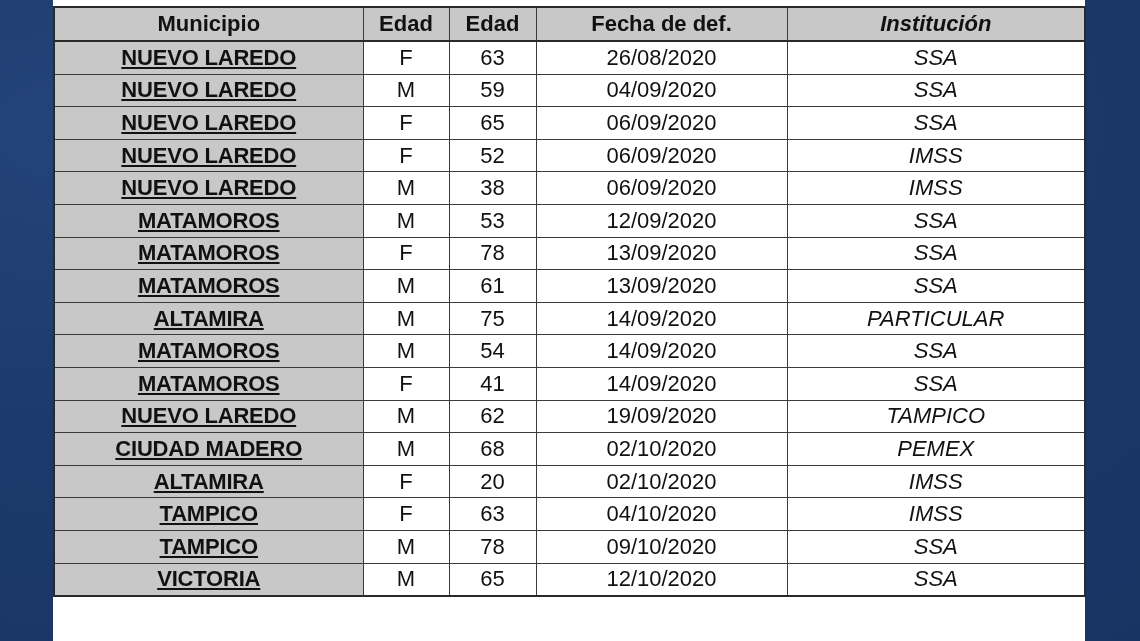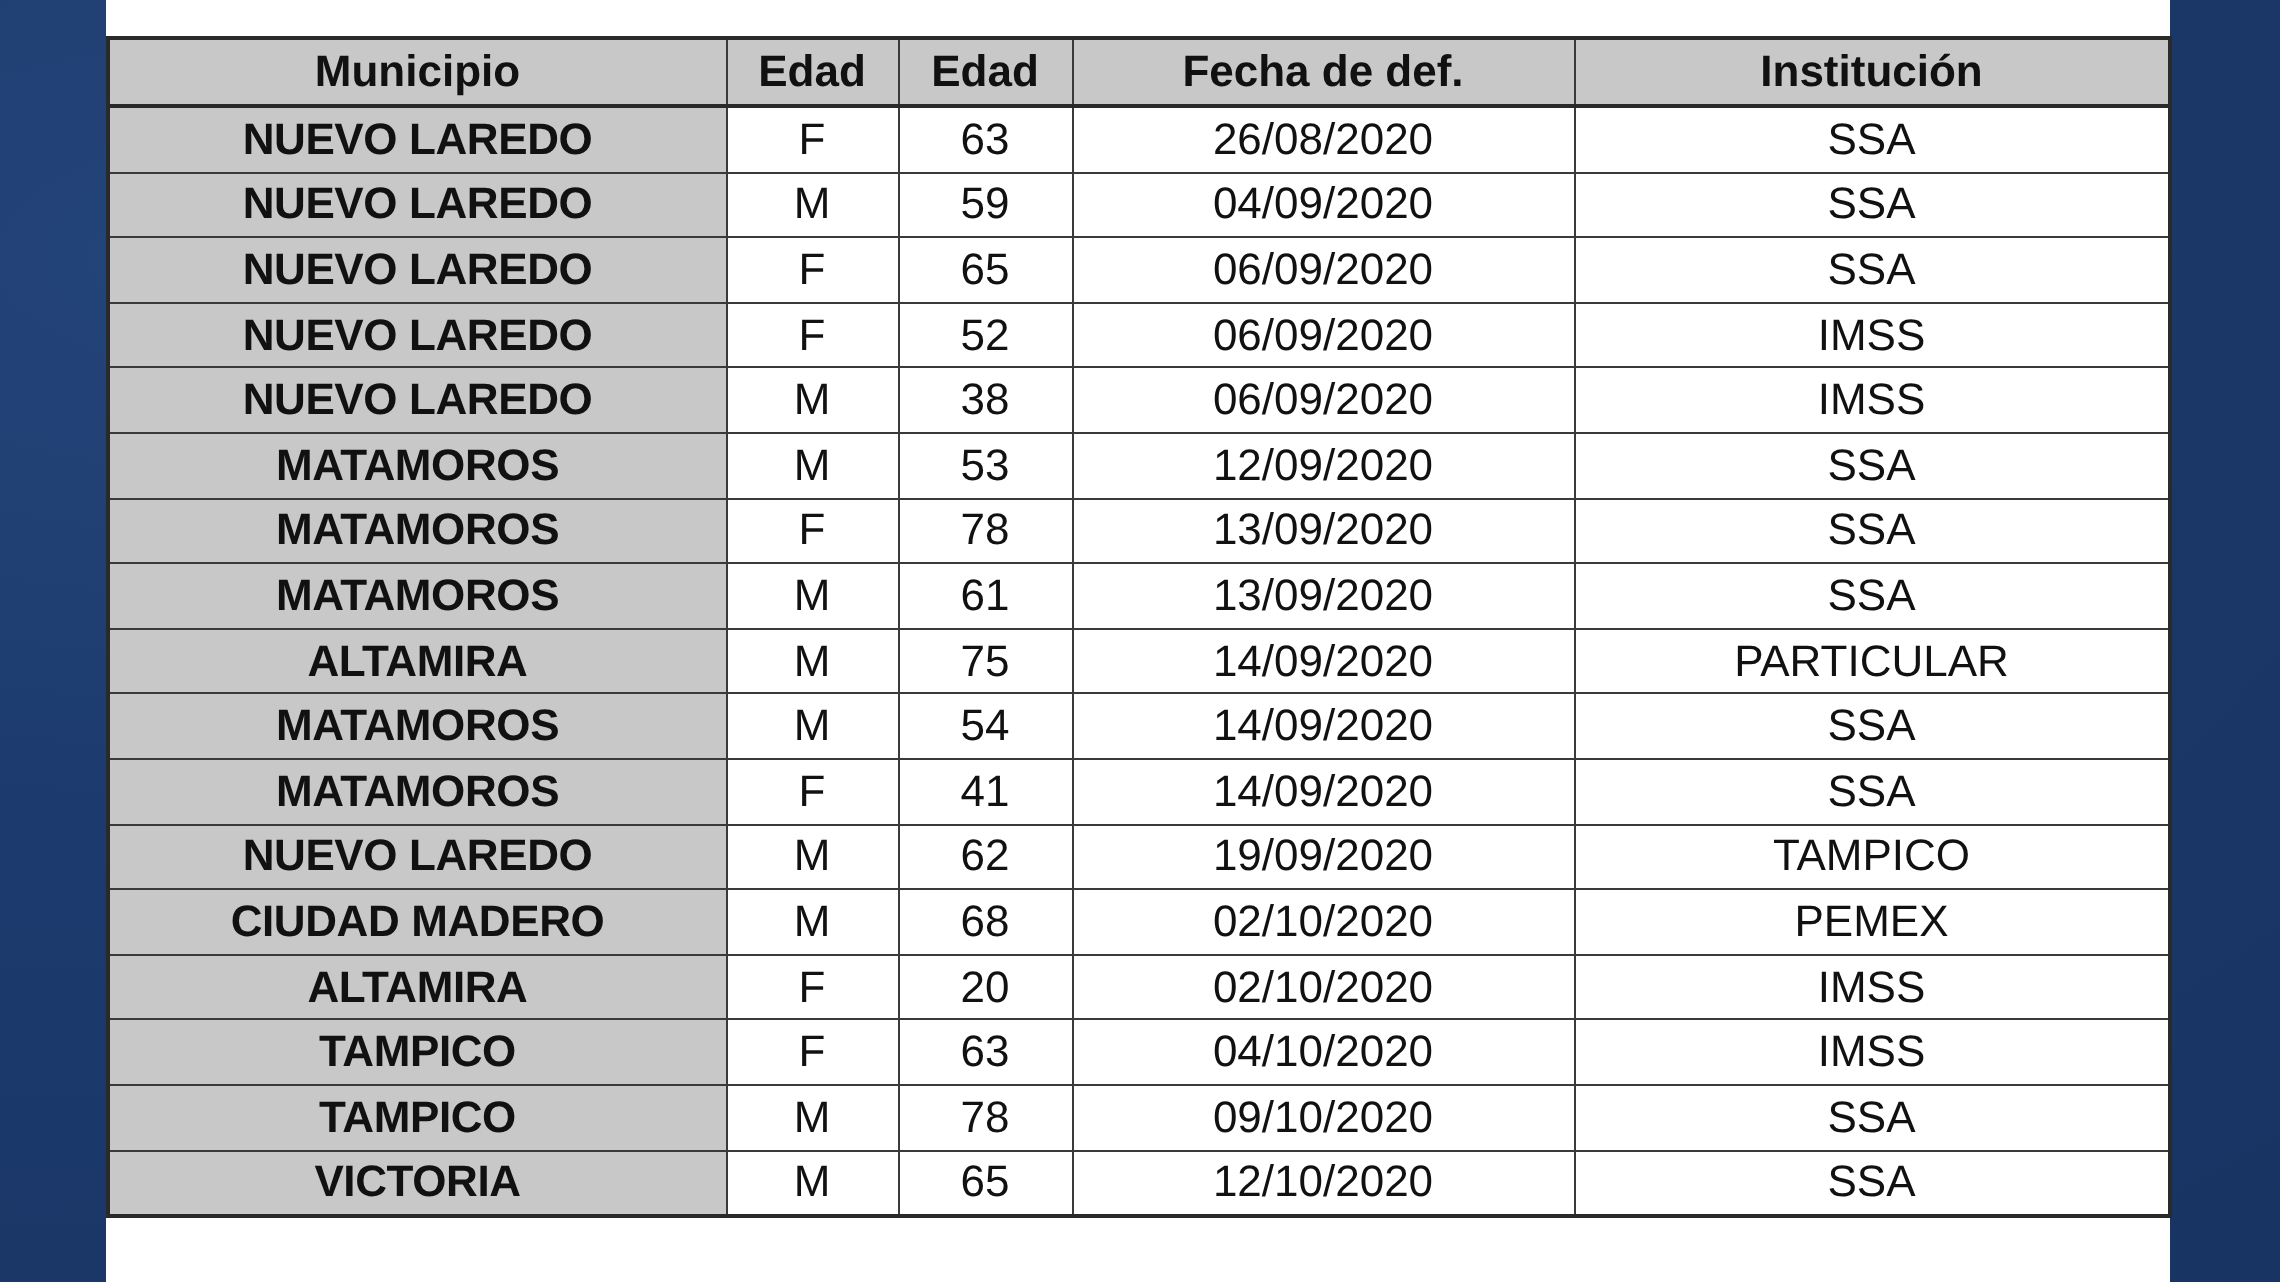--- a/index.html
+++ b/index.html
@@ -19,21 +19,21 @@
       position: absolute;
       left: 53px;
       top: 0px;
       width: 1032px;
       height: 641px;
       background: #ffffff;
     }
     .table-wrap {
       position: absolute;
       left: 53px;
-      top: 18px;
+      top: 6px;
       width: 1067px;
     }
     table {
       border-collapse: collapse;
       width: 1031px;
       table-layout: fixed;
     }
     th, td {
       border: 1.5px solid #3a3a3a;
       text-align: center;
@@ -50,25 +50,27 @@
       font-weight: bold;
       height: 32px;
       border-top: 2.5px solid #2a2a2a;
       border-bottom: 2px solid #2a2a2a;
     }
     th:first-child, td.muni {
       border-left: 2.5px solid #2a2a2a;
     }
     th:last-child, td.inst {
       border-right: 2.5px solid #2a2a2a;
+      font-style: italic;
     }
     td.muni {
       background: #c8c8c8;
       font-weight: bold;
       letter-spacing: -0.2px;
+      text-decoration: underline;
     }
     tr:last-child td {
       border-bottom: 2.5px solid #2a2a2a;
     }
     col.c-muni { width: 309px; }
     col.c-sexo { width: 86px; }
     col.c-edad { width: 87px; }
     col.c-fecha { width: 251px; }
     col.c-inst { width: 298px; }
   </style>

